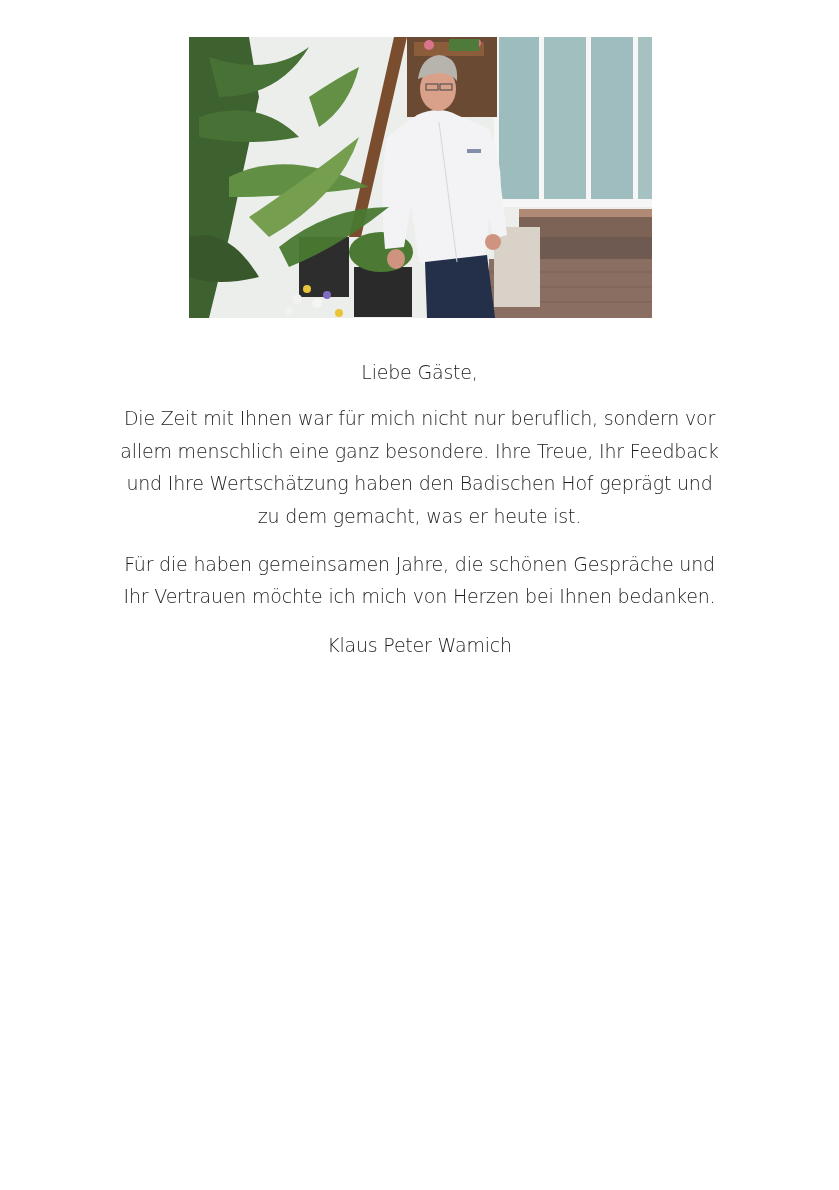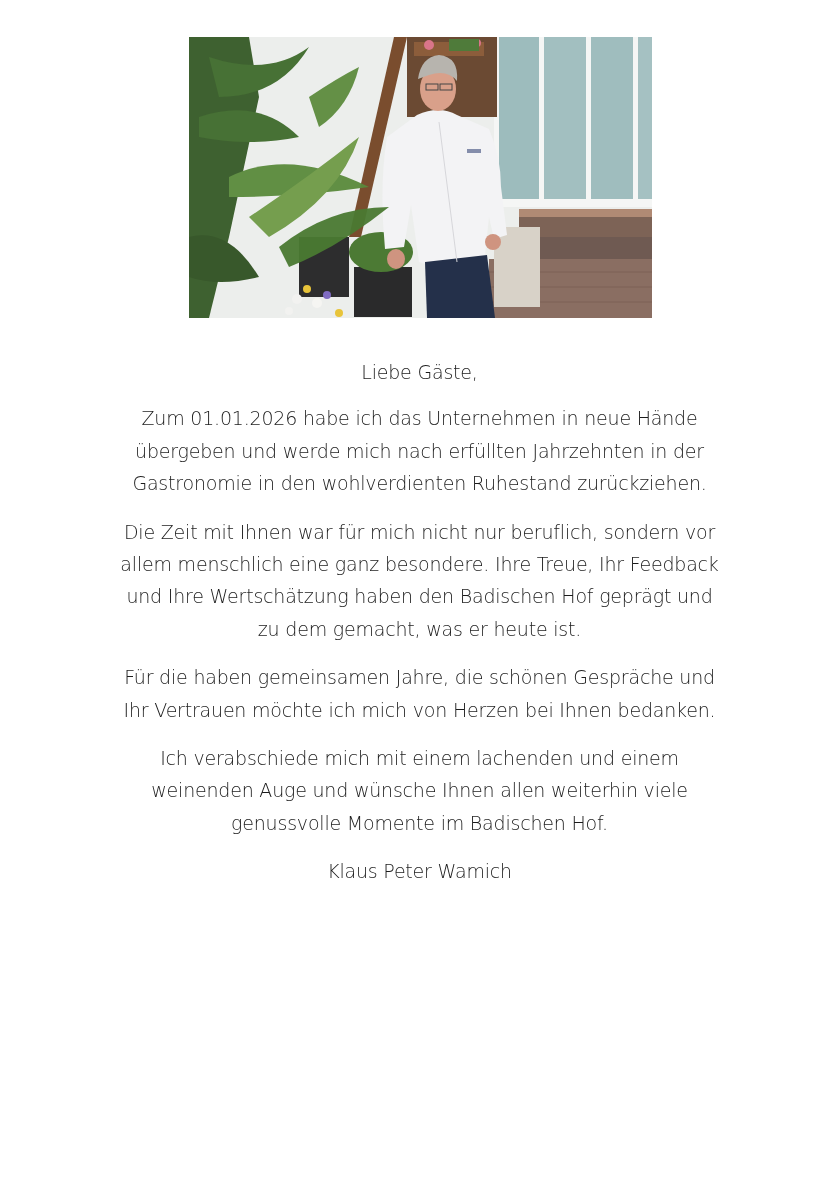--- a/index.html
+++ b/index.html
@@ -75,18 +75,16 @@
       <path d="M60 180 Q120 140 170 100 Q150 160 80 200 Z" fill="#6f9a46"></path>
       <path d="M90 210 Q140 170 200 170 Q150 210 100 230 Z" fill="#4a7a32"></path>
       <path d="M0 200 Q40 190 70 240 Q30 250 0 240 Z" fill="#2f5021"></path>
       <path d="M120 60 Q150 40 170 30 Q160 70 130 90 Z" fill="#5d8c3e"></path>
     </g>
   </svg>
 </div>
 
 <div class="letter">
   <p class="greet">Liebe Gäste,</p>
-  <p>Zum 01.01.2026 habe ich das Unternehmen in neue Hände übergeben und werde mich nach erfüllten Jahrzehnten in der Gastronomie in den wohlverdienten Ruhestand zurückziehen.</p>
   <p>Die Zeit mit Ihnen war für mich nicht nur beruflich, sondern vor allem menschlich eine ganz besondere. Ihre Treue, Ihr Feedback und Ihre Wertschätzung haben den Badischen Hof geprägt und zu dem gemacht, was er heute ist.</p>
   <p>Für die haben gemeinsamen Jahre, die schönen Gespräche und Ihr Vertrauen möchte ich mich von Herzen bei Ihnen bedanken.</p>
-  <p>Ich verabschiede mich mit einem lachenden und einem weinenden Auge und wünsche Ihnen allen weiterhin viele genussvolle Momente im Badischen Hof.</p>
   <p>Klaus Peter Wamich</p>
 </div>
 
 </body></html>

